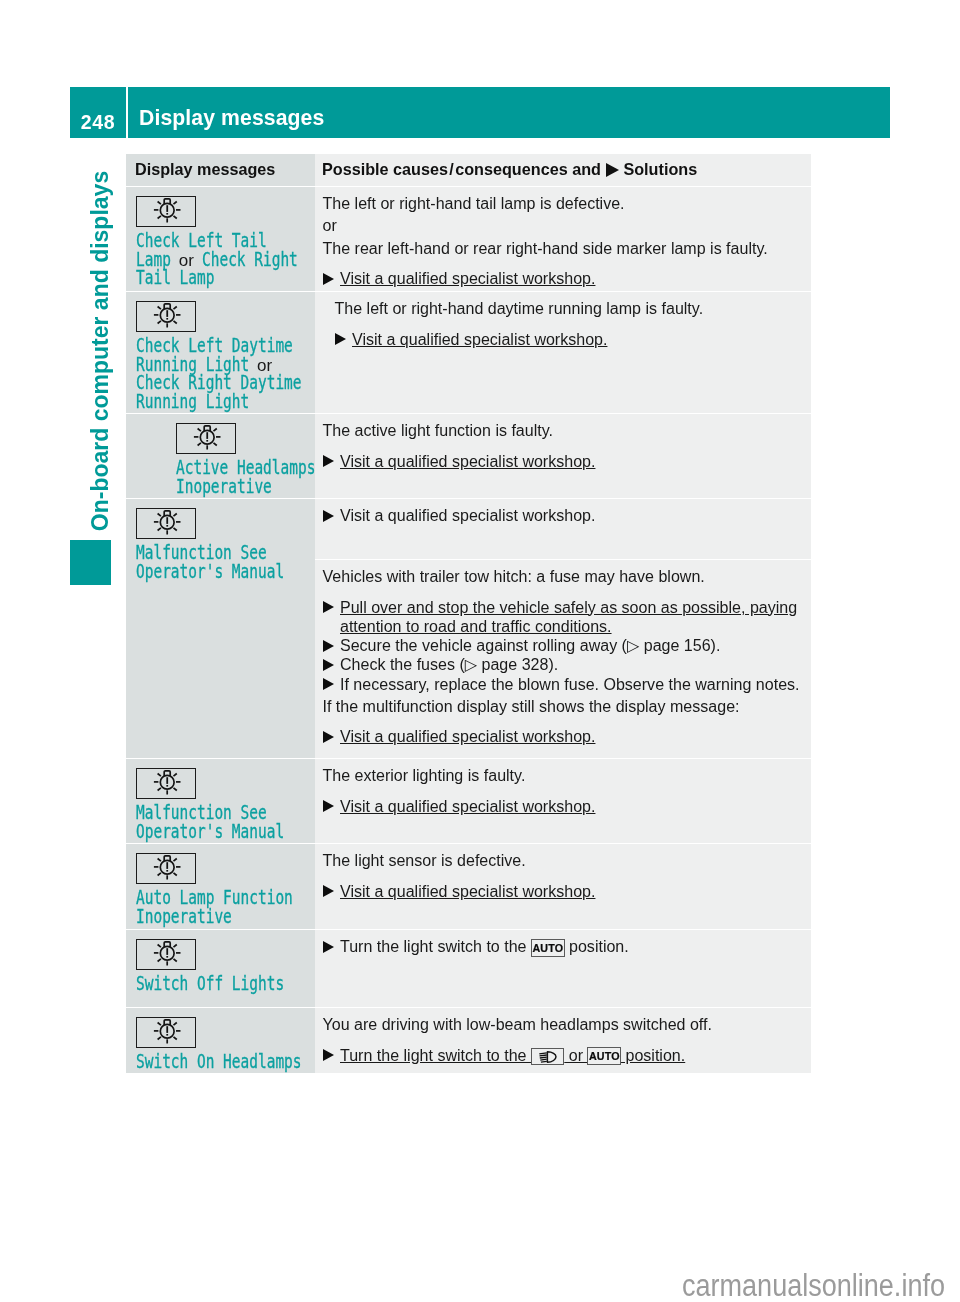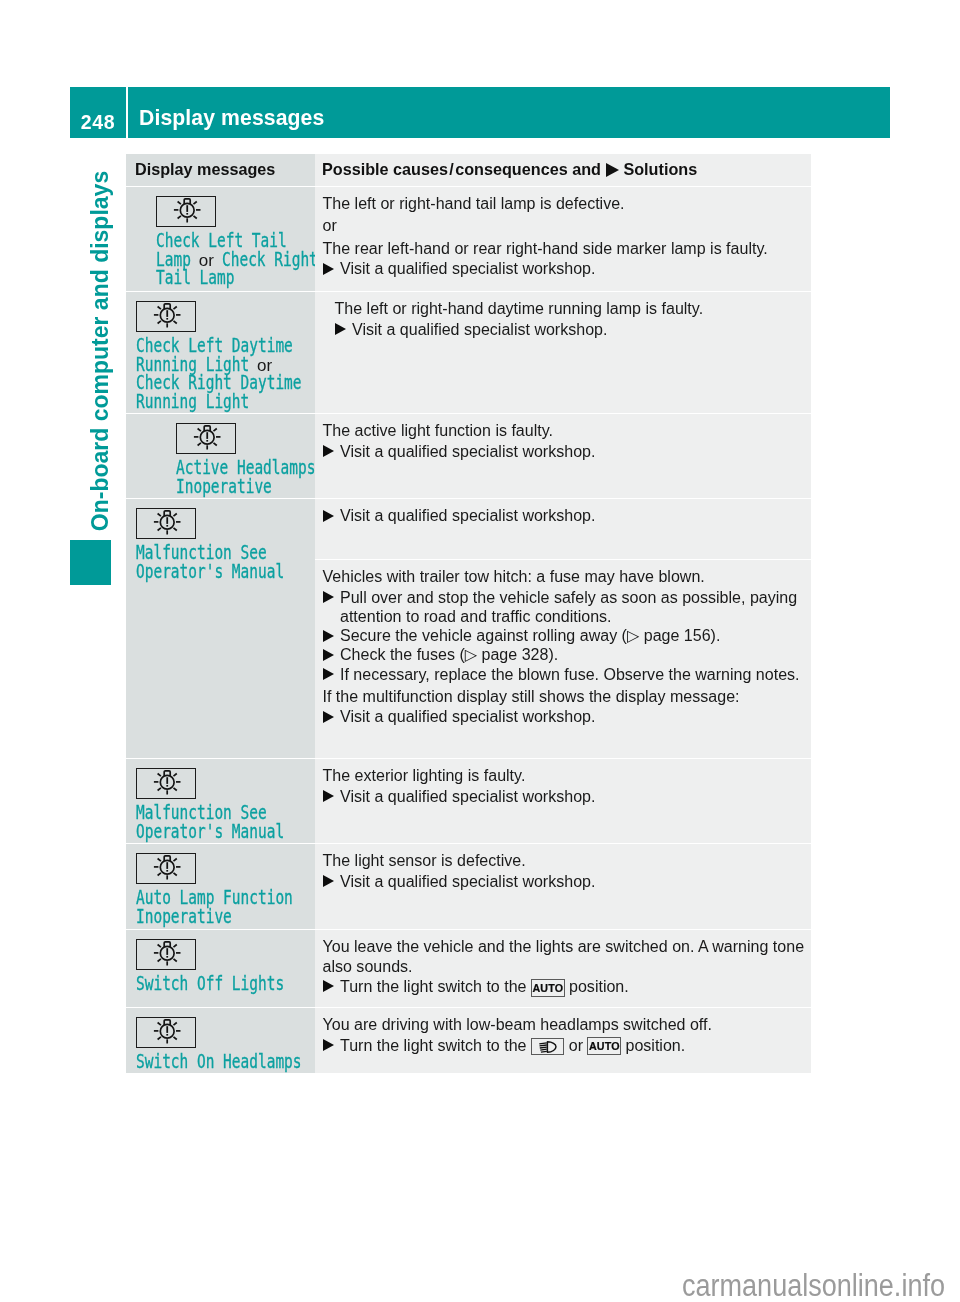--- a/index.html
+++ b/index.html
@@ -51,21 +51,21 @@
            color:#0ba0a0;letter-spacing:0px;}
   .mline span{display:inline-block;transform-origin:left center;white-space:pre;}
   .mline span.mono{transform:scaleX(0.7505);-webkit-text-stroke:0.32px #0ba0a0;}
   .mline{white-space:pre;height:18.65px;display:flex;align-items:baseline;}
   .msgtext .pl{color:#1a1a1a;font-family:"Liberation Sans",sans-serif;font-size:17px;transform:none !important;padding:0 3px 0 3.5px;}
 
   
   .blk{padding:7.3px 3px 5px 7.5px;box-sizing:border-box;overflow:hidden;}
   .ln{font-size:16.05px;line-height:19.3px;color:#1a1a1a;margin:0;letter-spacing:0px;}
   .ln + .ln:not(.bullet){margin-top:2.9px;}
-  .ln:not(.bullet) + .ln.bullet{margin-top:1px;}
+  .ln:not(.bullet) + .ln.bullet{margin-top:11px;text-decoration:underline;}
   .ln.bullet{padding-left:17.5px;position:relative;}
   .ln.bullet:before{content:"";position:absolute;left:0.5px;top:3.6px;width:0;height:0;
         border-left:11.5px solid #0d0d0d;border-top:6.3px solid transparent;border-bottom:6.3px solid transparent;}
   .rsep{height:1px;background:#fff;}
 
   .badge{display:inline-block;border:1.4px solid #5a5a5a;background:transparent;
          vertical-align:-4.8px;box-sizing:border-box;text-align:left;overflow:hidden;}
   .badge.auto{width:33.6px;height:18.1px;font-size:10.7px;font-weight:bold;line-height:16.5px;-webkit-text-stroke:0.22px #0a0a0a;
               letter-spacing:0.2px;color:#0a0a0a;font-family:"Liberation Sans",sans-serif;
               text-indent:0.45px;}
@@ -92,21 +92,21 @@
       <div class="trow hdrrow">
         <div class="cl">
           <div class="hl">Display messages</div>
         </div>
         <div class="cr">
           <div class="hr">Possible causes / consequences and <span class="hsep"></span>Solutions</div>
         </div>
       </div>
       <div class="gap"></div>
       <div class="trow" style="height: 104px;">
-        <div class="cl" style="height: 104px; padding-left: 20px;">
+        <div class="cl" style="height: 104px;">
           <div class="msgbox">
             <div class="icon-badge">
               <svg viewBox="0 0 56 27" width="56" height="27" style="display: block;">
 <g fill="none" stroke="#141414" stroke-width="1.7" stroke-linecap="butt">
   <circle cx="30.2" cy="13.3" r="6.9"></circle>
   <path d="M27.2 7.0 L27.2 3.0 A1.1 1.1 0 0 1 28.3 1.9 L32.1 1.9 A1.1 1.1 0 0 1 33.2 3.0 L33.2 7.0"></path>
   <path d="M16.9 12.9 L21.4 12.9"></path>
   <path d="M39.0 12.9 L43.5 12.9"></path>
   <path d="M20.6 4.5 L23.9 7.2"></path>
   <path d="M39.8 4.5 L36.5 7.2"></path>
@@ -350,21 +350,20 @@
 </g>
 </svg>
             </div>
             <div class="msgtext">
               <div class="mline"><span class="mono" style="margin-right: -49.1515px;">Switch Off Lights</span></div>
             </div>
           </div>
         </div>
         <div class="cr" style="height: 77px;">
           <div class="blk">
-            <div class="ln">You leave the vehicle and the lights are switched on. A warning tone also sounds.</div>
             <div class="ln bullet">Turn the light switch to the <span class="badge auto">AUTO</span> position.</div>
           </div>
         </div>
       </div>
       <div class="gap"></div>
       <div class="trow" style="height: 65px;">
         <div class="cl" style="height: 65px;">
           <div class="msgbox">
             <div class="icon-badge">
               <svg viewBox="0 0 56 27" width="56" height="27" style="display: block;">

